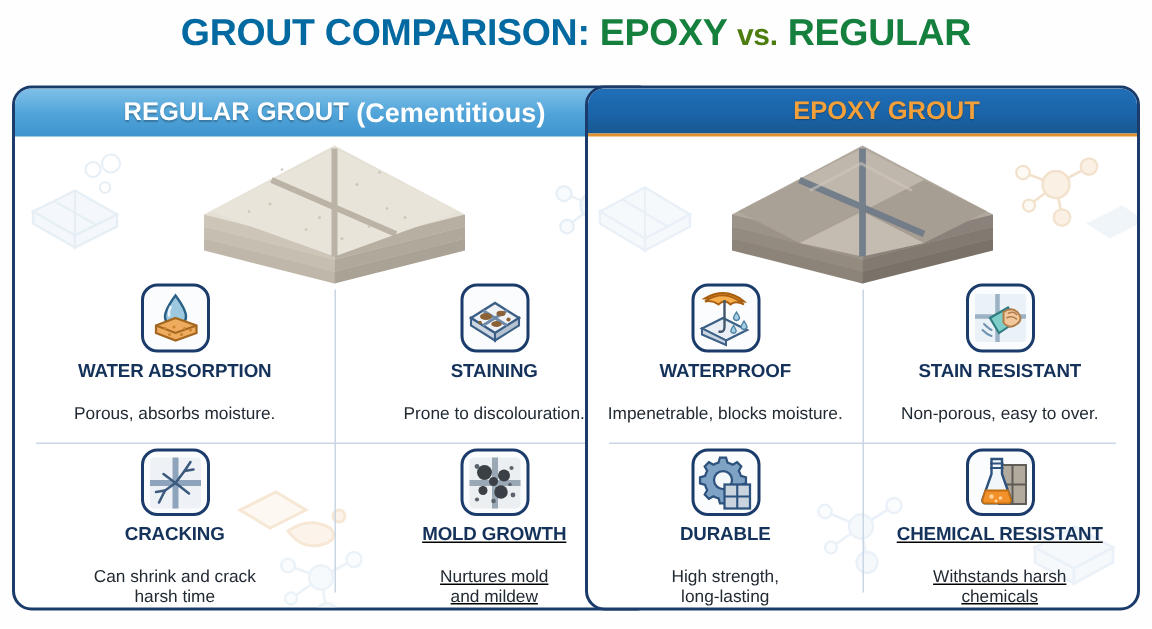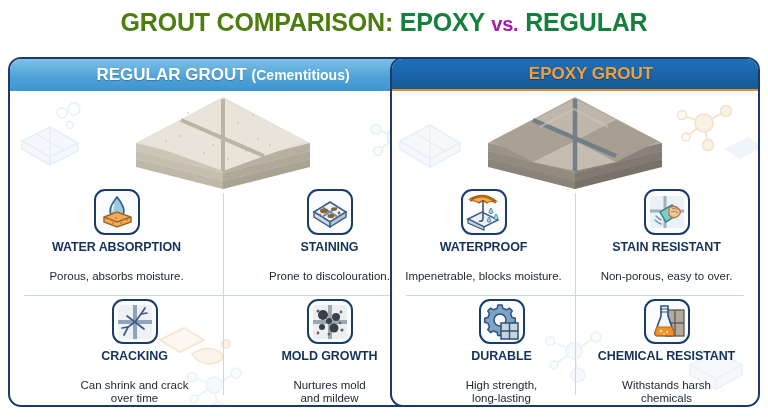--- a/index.html
+++ b/index.html
@@ -11,66 +11,66 @@
   }
   .stage { position: relative; width: 768px; height: 419px; background: #fefefe; }
 
   
   .title-bar {
     position: absolute; top: 8px; left: 0; width: 768px;
     text-align: center;
     font-size: 25px; font-weight: bold; letter-spacing: -0.2px;
     white-space: nowrap;
   }
-  .t-navy { color: #4d7c0f; }
+  .t-navy { color: #0369a1; }
   .t-orange { color: #15803d; }
-  .t-vs { color: #a21caf; font-size: 20px; margin-top: 32px; }
+  .t-vs { color: #4d7c0f; font-size: 20px; margin-top: 32px; }
 
   
   .panel {
     position: absolute; top: 57px; height: 350px;
     border: 2.5px solid #1b3c6b; border-radius: 13px;
     background: #ffffff; overflow: hidden;
   }
   .panel-left  { left: 8px;   width: 430px; }
   .panel-right { left: 390px; width: 370px; }
 
   .panel-head {
     position: relative; height: 32px; width: 100%;
     display: flex; align-items: center; justify-content: center;
     overflow: hidden;
   }
   .head-left  { background: linear-gradient(180deg,#7fc0e8 0%, #4fa3d8 55%, #3f94cf 100%); }
   .head-right { background: linear-gradient(180deg,#1f6fb8 0%, #1a63a8 60%, #17598f 100%);
                 border-bottom: 2px solid #e0922f; }
   .head-text { font-size: 17px; font-weight: bold; white-space: nowrap; }
   .head-left .head-text { color: #ffffff; text-shadow: 0 1px 1px rgba(0,0,0,.25); }
-  .head-left .head-sub { font-size: 14px; font-weight: bold; color:#ffffff; }
+  .head-left .head-sub { font-size: 18px; font-weight: bold; color:#ffffff; }
   .head-right .head-text { color: #f3a03a; text-shadow: 0 1px 1px rgba(0,0,0,.3); margin-left: 32px; }
 
   
   .wm { position: absolute; opacity: .5; pointer-events: none; }
 
   
   .hero { position: absolute; top: 34px; left: 0; width: 100%; height: 100px; }
   .hero svg { display: block; margin: 0 auto; }
 
   
   .features { position: absolute; top: 128px; left: 0; width: 100%; height: 218px; }
   .vdiv { position: absolute; top: 6px; left: 50%; width: 1px; height: 202px; background: #c9d6e4; }
   .hdiv { position: absolute; left: 14px; right: 14px; top: 108px; height: 1px; background: #c9d6e4; }
 
   .cell {
     position: absolute; width: 50%; height: 108px;
     display: flex; flex-direction: column; align-items: center;
   }
   .cell.c0 { left: 0;   top: 0; }
   .cell.c1 { left: 50%; top: 0; }
-  .cell.c2 { left: 18px;   top: 110px; }
-  .cell.c3 { left: 50%; top: 110px; }
+  .cell.c2 { left: 0;   top: 110px; }
+  .cell.c3 { left: 50%; top: 110px; text-decoration: underline; }
 
   .ico {
     width: 46px; height: 46px; margin-top: 2px;
     border: 2.5px solid #1b3c6b; border-radius: 11px;
     background: #fafcfe; overflow: hidden;
     display: flex; align-items: center; justify-content: center;
   }
   .f-title {
     margin-top: 5px; font-size: 12.5px; font-weight: bold;
     color: #15325a; letter-spacing: -0.1px; white-space: nowrap;
@@ -235,21 +235,21 @@
                 <path d="M26 12 L32 11"></path>
               <path d="M20 20 L13 25 L9 33"></path>
                 <path d="M13 25 L7 26"></path>
               <path d="M20 20 L29 27"></path>
                 <path d="M20 20 L12 14"></path>
             </g>
           </svg>
         </div>
         <div class="f-title">CRACKING</div>
         <div class="f-desc">Can shrink and crack
-over time</div>
+harsh time</div>
       </div>
 
       <div class="cell c3">
         <div class="ico">
           <svg width="40" height="40" viewBox="0 0 40 40">
             <rect x="3" y="3" width="34" height="34" rx="3" fill="#eceff2"></rect>
             <g stroke="#9aa7b4" stroke-width="4">
                 <path d="M20 3 L20 37"></path>
                 <path d="M3 20 L37 20"></path>
               </g>

